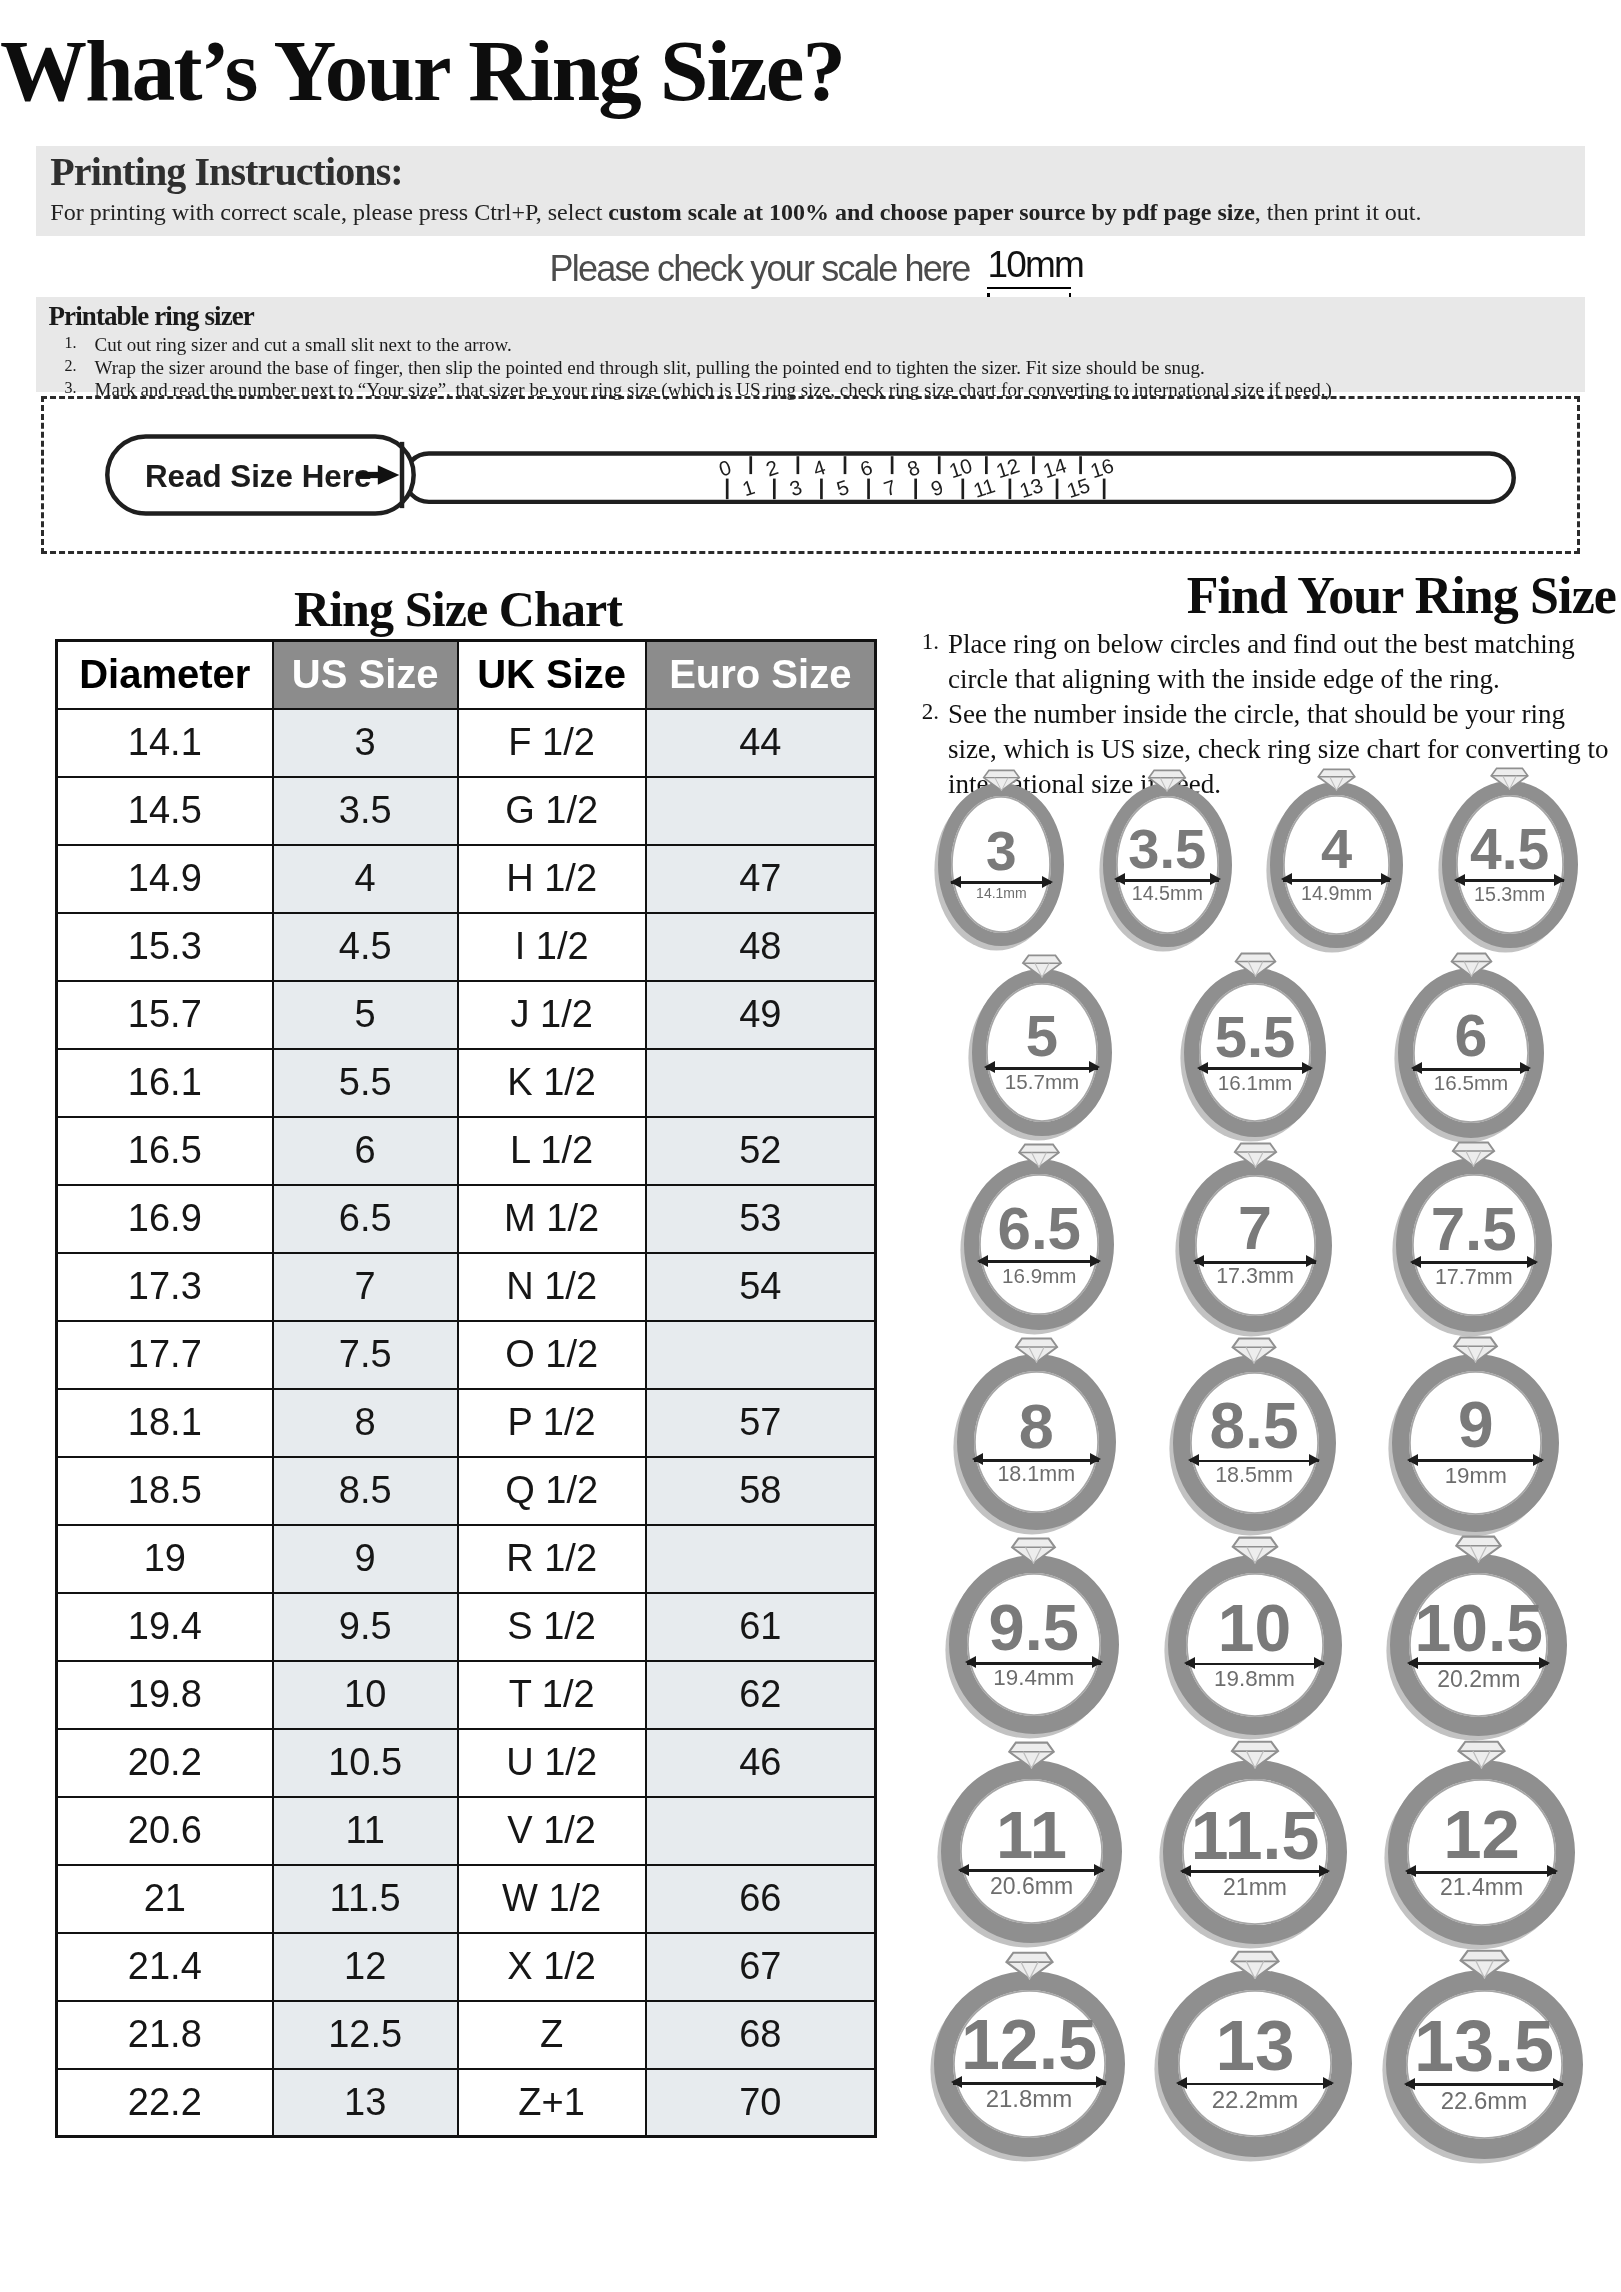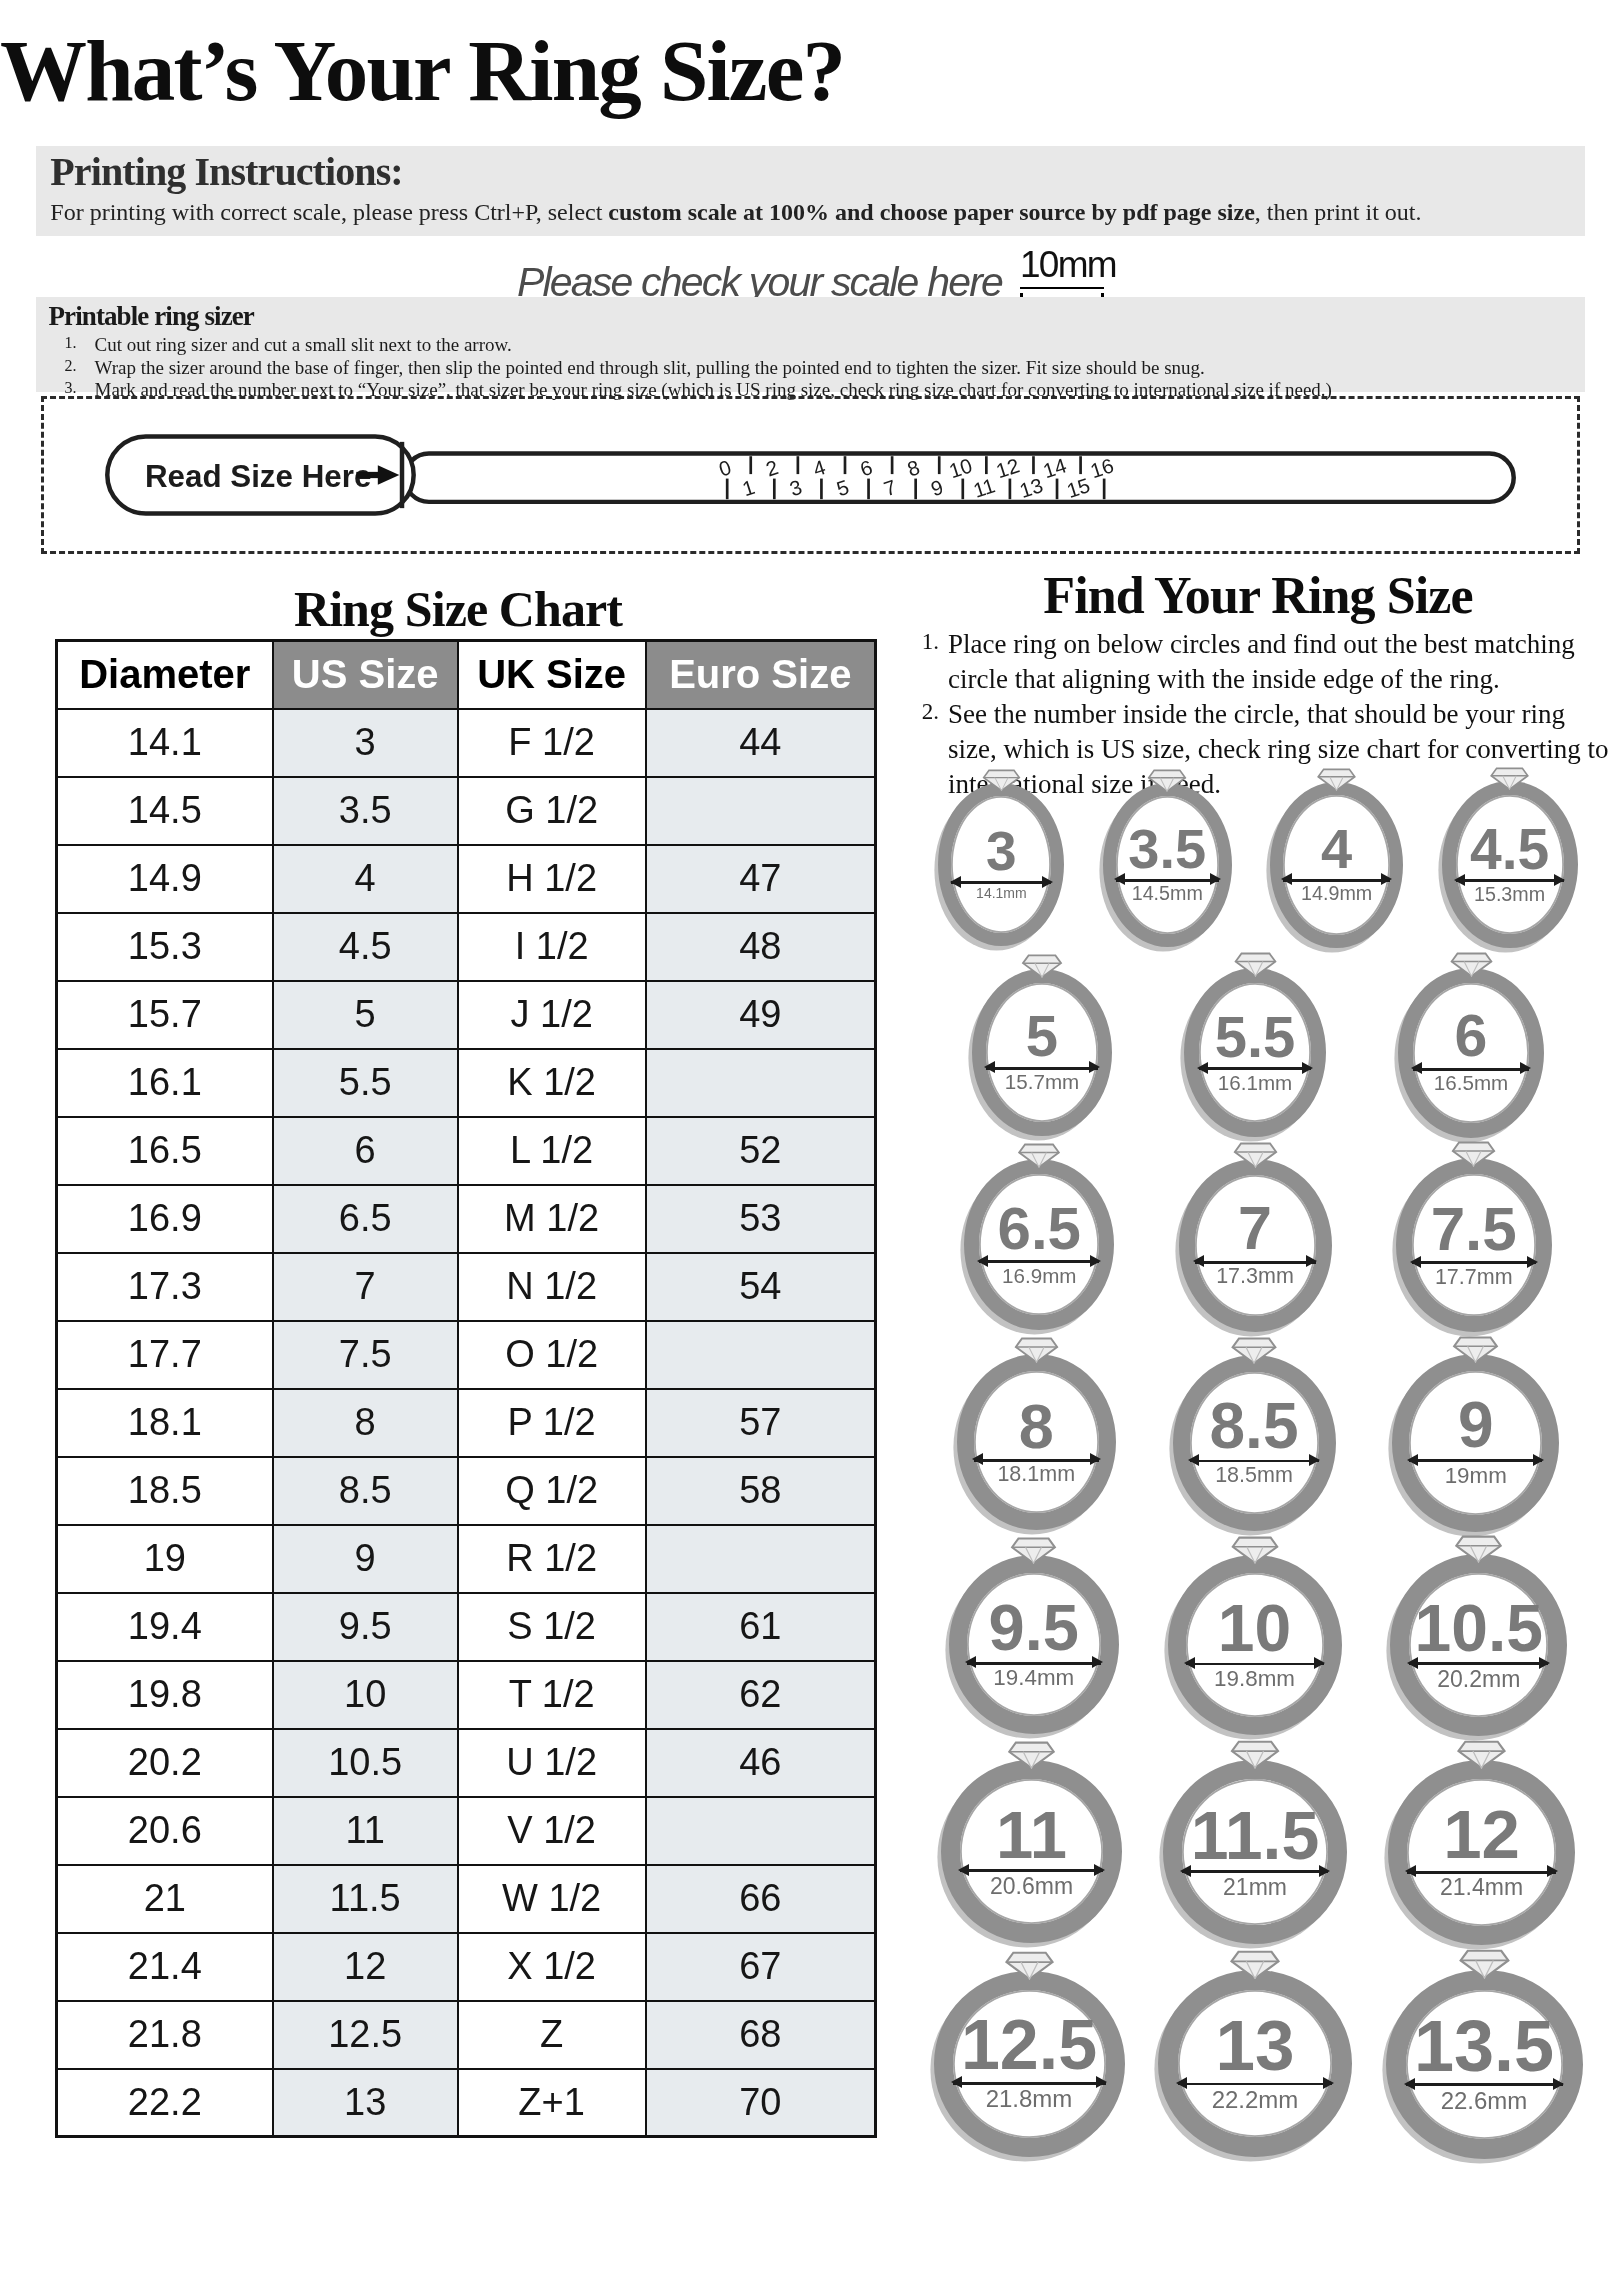--- a/index.html
+++ b/index.html
@@ -14,22 +14,22 @@
   
   .main-title{position:absolute; top:19.7px; left:0; width:100%; text-align:left;
     font-size:87px; font-weight:800; letter-spacing:-1.8px; color:#0d0d0d;
     font-family:"Liberation Serif", serif;}
   .print-box{position:absolute; left:36px; top:146px; width:1549px; height:90px;
     background:var(--box-gray); padding:4.5px 14.3px;}
   .print-box h2{font-size:40px; font-weight:800; color:#2f2f2f; letter-spacing:-0.9px; line-height:1.05;}
   .print-box p{font-size:24px; color:#222; margin-top:6.3px;}
   .scale-row{position:absolute; top:244px; left:0; width:100%; display:flex;
     justify-content:center; align-items:flex-start; gap:18px;}
-  .scale-label{font-family:"Liberation Sans", sans-serif; font-size:41px; color:#4c4c4c;
-    letter-spacing:-1.8px; margin-top:15px;font-style:italic;}
+  .scale-label{font-family:"Liberation Sans", sans-serif; font-size:36px; color:#4c4c4c;
+    letter-spacing:-1.8px; margin-top:4px;}
   .scale-widget{display:flex; flex-direction:column; width:84px;}
   .scale-value{font-family:"Liberation Sans", sans-serif; font-size:37px; color:#111;
     text-align:center; border-bottom:2.7px solid #000; padding-bottom:1px; letter-spacing:-1.8px;}
   .scale-bar{position:relative; margin-top:13.4px; height:5.4px; background:#000;}
   .scale-bar::before,.scale-bar::after{content:""; position:absolute; top:-9px; width:2.7px; height:14.3px; background:#000;}
   .scale-bar::before{left:0;} .scale-bar::after{right:0;}
 
   .sizer-box{position:absolute; left:36px; top:297px; width:1549px; height:95px;
     background:var(--box-gray); padding:3.6px 12.5px;}
   .sizer-box h3{font-size:27px; font-weight:800; letter-spacing:-0.9px;}
@@ -54,21 +54,21 @@
   table.ringtable{width:100%; border-collapse:collapse; border:3.6px solid #111;
     font-family:"Liberation Sans", sans-serif;}
   .ringtable th{height:68px; font-size:40px; font-weight:700; border:2.7px solid #111;}
   .ringtable td{height:68px; font-size:38px; text-align:center; border:2.7px solid #111; color:#161616;}
   .ringtable .h0,.ringtable .h2{background:#fff; color:#000;}
   .ringtable .h1,.ringtable .h3{background:var(--table-header-gray); color:#fff;}
   .ringtable .c0,.ringtable .c2{background:#fff;}
   .ringtable .c1,.ringtable .c3{background:var(--table-alt-col);}
 
   
-  .finder-heading{position:absolute; top:566px; left:900px; width:716px; text-align:center;
+  .finder-heading{position:absolute; top:566px; left:900px; width:716px; text-align:right;
     font-size:52px; font-weight:800; letter-spacing:-0.9px; color:#0d0d0d;}
   .finder-steps{position:absolute; top:627px; left:912px; width:697px;}
   .fstep{display:flex; font-size:27px; line-height:1.3; color:#111;}
   .fstep .fnum{flex:none; width:27px; text-align:right; margin-right:9px; font-size:23px;}
   .fstep .ftext{flex:1;}
 
   .rings-grid{position:absolute; top:767px; left:900px; width:716px;
     display:flex; flex-direction:column;}
   .ring-row{display:flex; justify-content:space-evenly; align-items:center; margin-bottom:3.6px;}
   .ring{display:flex; flex-direction:column; align-items:center;}

